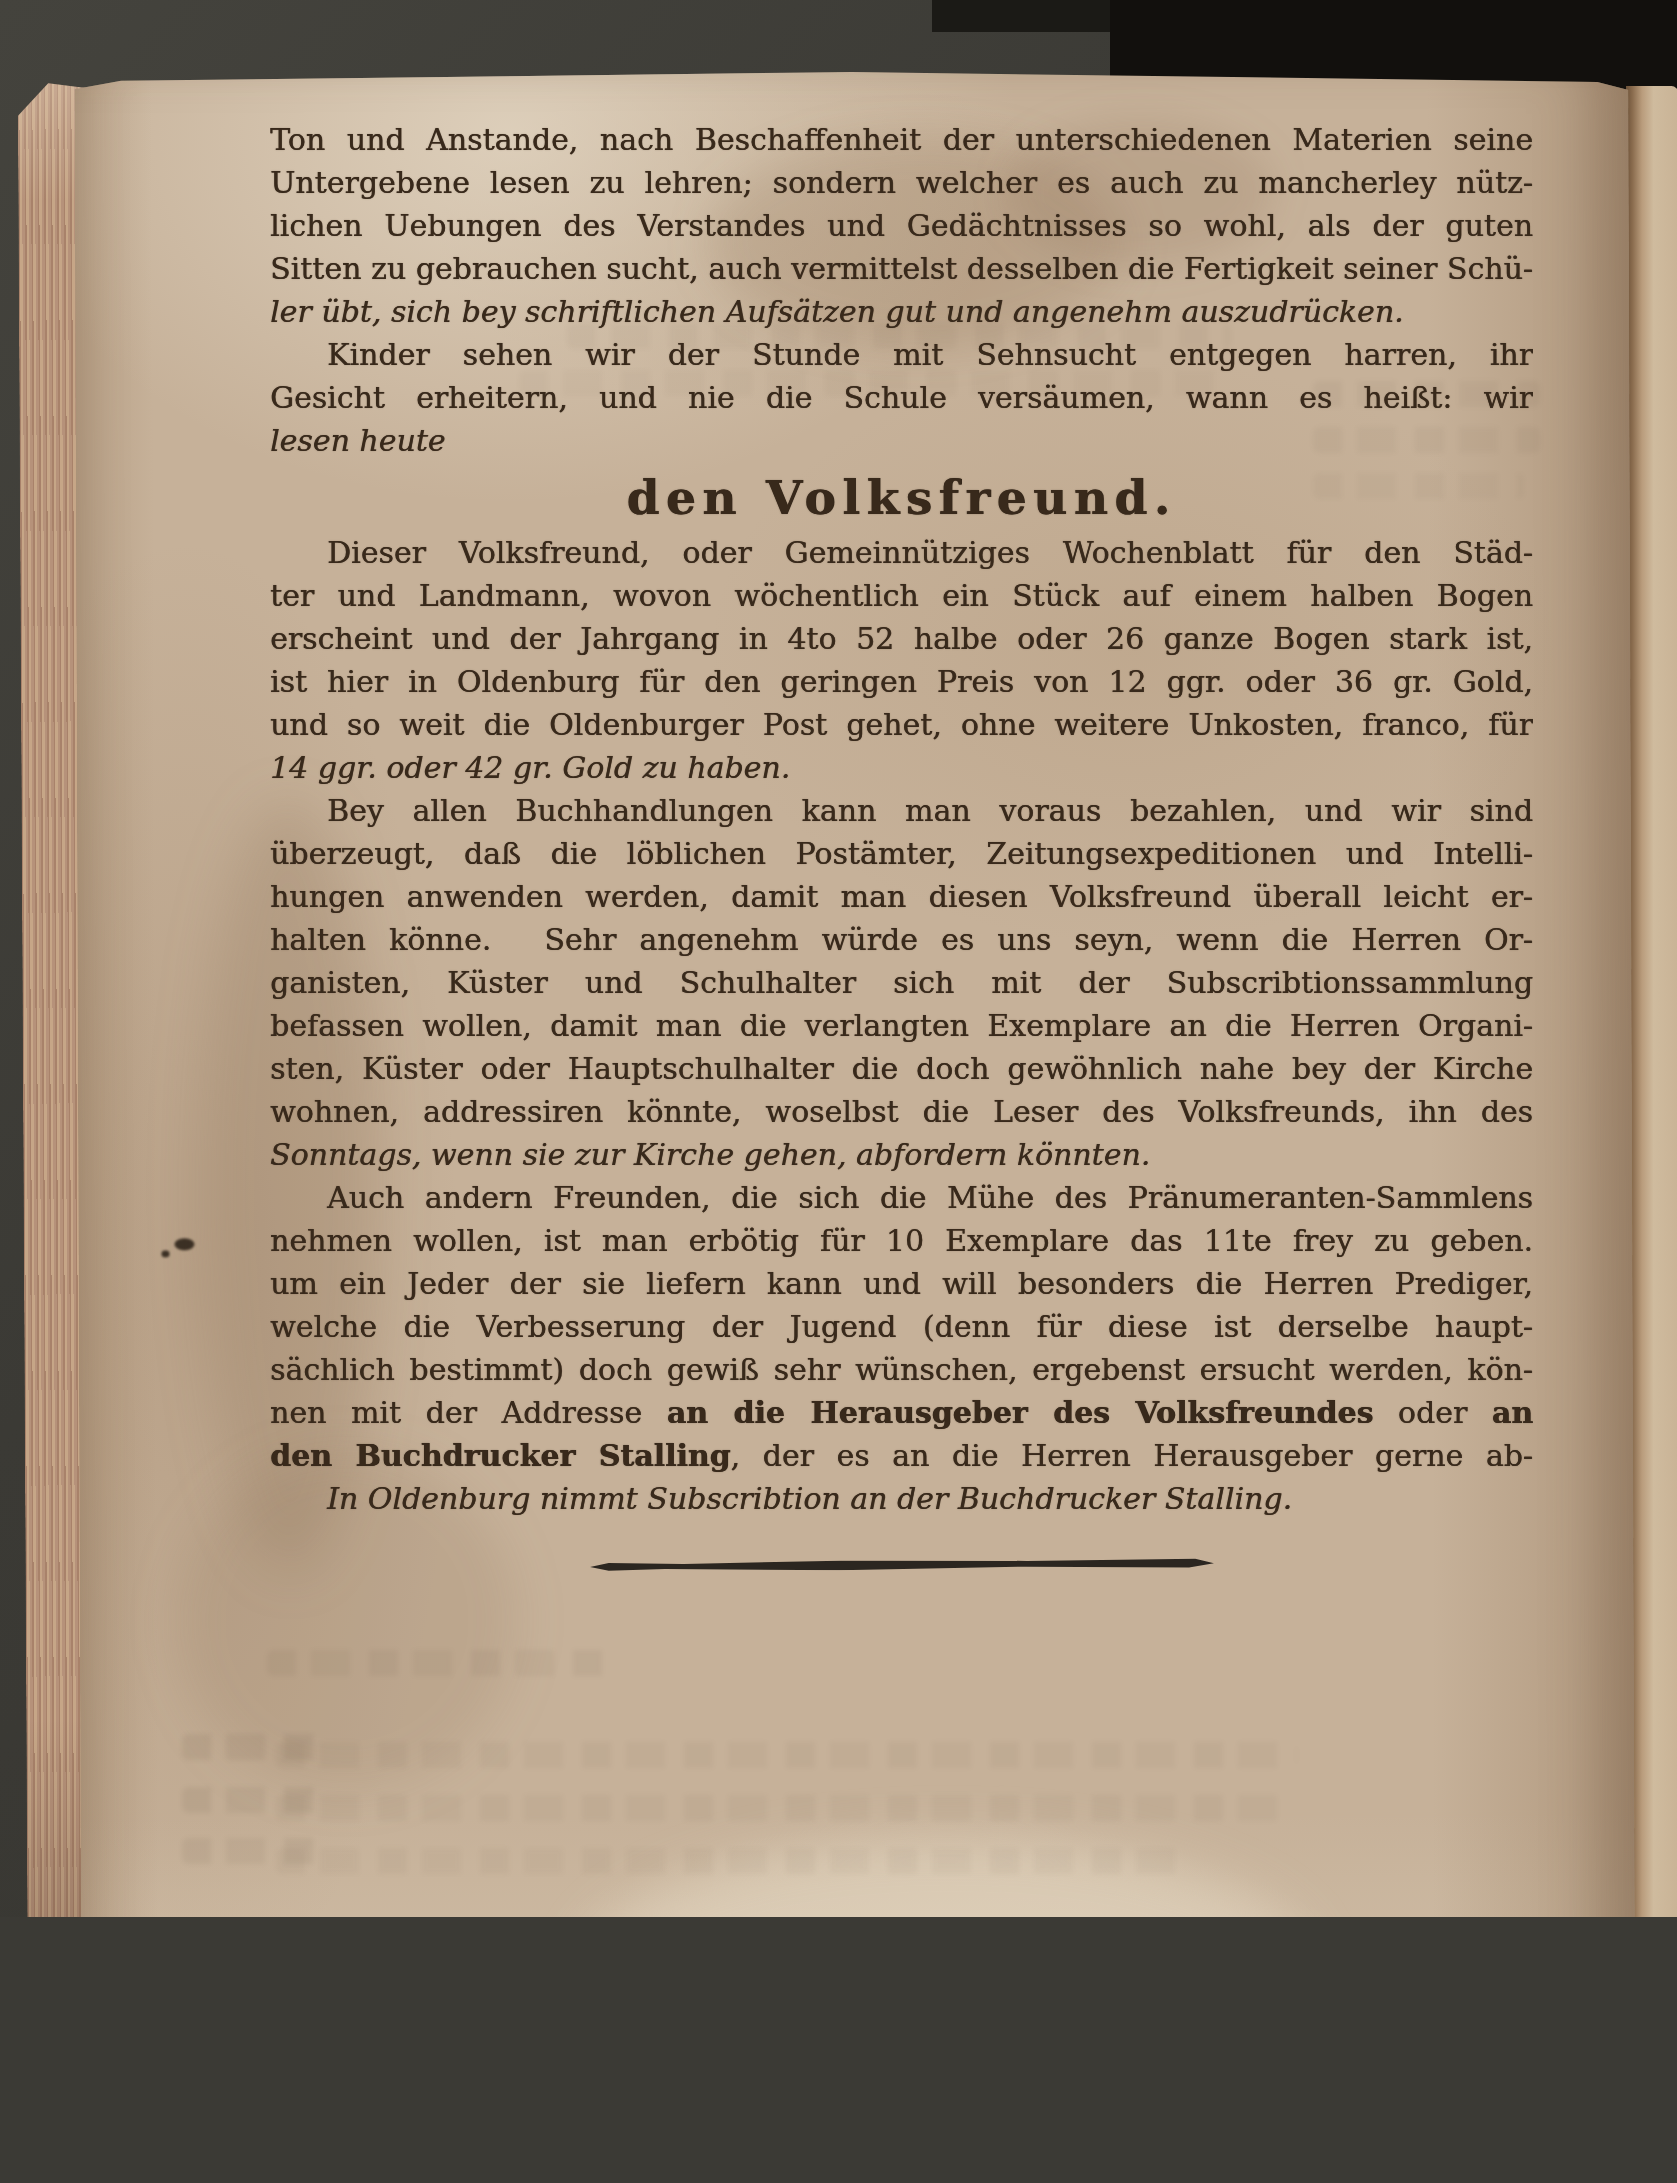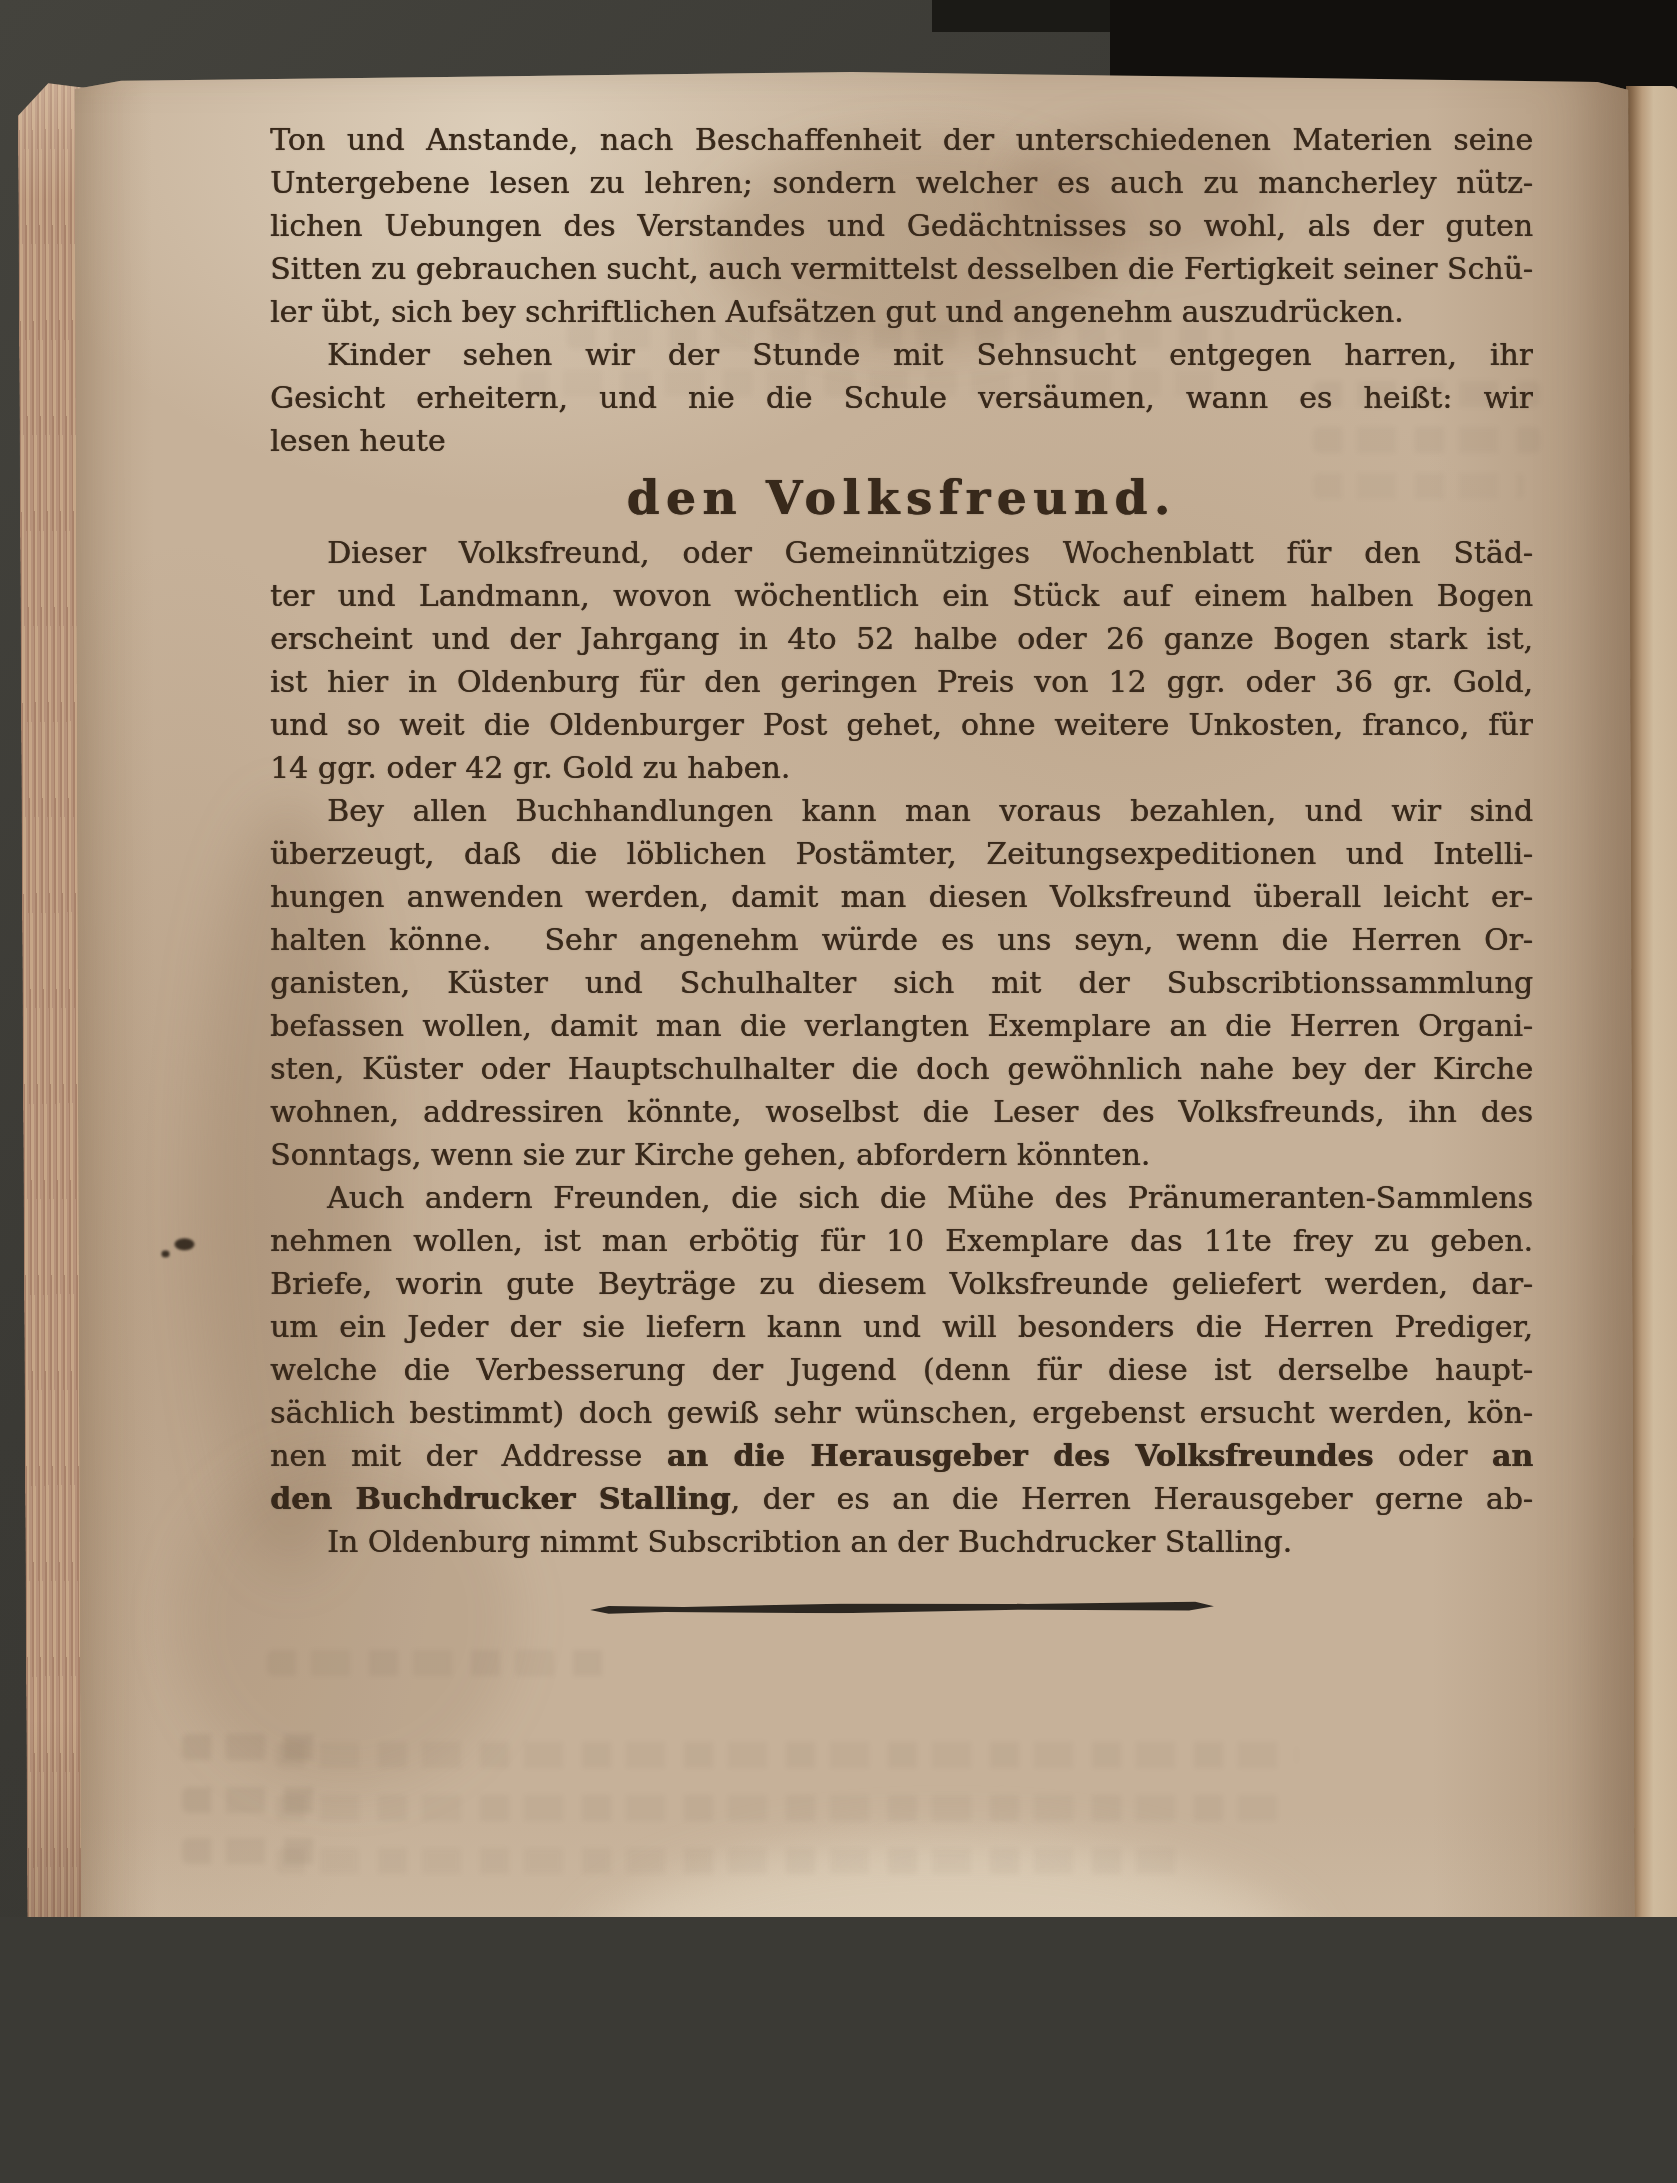--- a/index.html
+++ b/index.html
@@ -34,21 +34,21 @@
       transform:rotate(-0.2deg);}
   
   .next-page{position:absolute;left:1626px;top:86px;width:52px;height:1995px;
       background:linear-gradient(90deg,#6b5138 0px,#8a6c4e 6.5px,#b99c7c 16px,#cfbb9e 27.6px,#c9b396 100%);
       border-radius:0 6.5px 0 0;}
   
   .text-block{position:absolute;left:270px;top:118px;width:1263px;color:#38291b;}
   .line{font-size:30px;height:43px;line-height:43px;overflow:hidden;white-space:nowrap;
         text-align:justify;text-align-last:justify;
         text-shadow:0.4px 0 0 rgba(56,41,27,.85),0 0 1.6px rgba(56,41,27,.30);}
-  .line.end{text-align-last:left;}
+  .line.end{text-align-last:left;font-style:italic;}
   .line.indent{text-indent:57px;}
   .bold{font-weight:bold;text-shadow:0.6px 0 0 rgba(40,28,16,.9),0 0 1.6px rgba(40,28,16,.35);}
   .heading{font-size:47px;line-height:58px;font-weight:bold;text-align:center;
            letter-spacing:6.5px;margin:6.5px 0 4.9px 0;
            text-shadow:0.6px 0 0 rgba(40,28,16,.9),0 0 1.6px rgba(40,28,16,.35);}
   .rule{width:624px;height:12px;margin:39px auto 0 auto;background:#2b2620;
         clip-path:polygon(0% 50%,3% 18%,15% 30%,40% 12%,70% 22%,97% 12%,100% 52%,96% 86%,70% 70%,40% 90%,12% 72%,3% 82%);
         transform:rotate(-0.35deg);filter:blur(0.3px);}
   
   .ghost{position:absolute;height:26px;filter:blur(2.4px);border-radius:6.5px;
@@ -119,21 +119,20 @@
       <div class="line">überzeugt, daß die löblichen Postämter, Zeitungsexpeditionen und Intelli-</div>
       <div class="line">hungen anwenden werden, damit man diesen Volksfreund überall leicht er-</div>
       <div class="line">halten könne.  Sehr angenehm würde es uns seyn, wenn die Herren Or-</div>
       <div class="line">ganisten, Küster und Schulhalter sich mit der Subscribtionssammlung</div>
       <div class="line">befassen wollen, damit man die verlangten Exemplare an die Herren Organi-</div>
       <div class="line">sten, Küster oder Hauptschulhalter die doch gewöhnlich nahe bey der Kirche</div>
       <div class="line">wohnen, addressiren könnte, woselbst die Leser des Volksfreunds, ihn des</div>
       <div class="line end">Sonntags, wenn sie zur Kirche gehen, abfordern könnten.</div>
       <div class="line indent">Auch andern Freunden, die sich die Mühe des Pränumeranten-Sammlens</div>
       <div class="line">nehmen wollen, ist man erbötig für 10 Exemplare das 11te frey zu geben.</div>
-      <div class="line">Briefe, worin gute Beyträge zu diesem Volksfreunde geliefert werden, dar-</div>
       <div class="line">um ein Jeder der sie liefern kann und will besonders die Herren Prediger,</div>
       <div class="line">welche die Verbesserung der Jugend (denn für diese ist derselbe haupt-</div>
       <div class="line">sächlich bestimmt) doch gewiß sehr wünschen, ergebenst ersucht werden, kön-</div>
       <div class="line"><span class="">nen mit der Addresse </span><span class="bold">an die Herausgeber des Volksfreundes</span><span class=""> oder </span><span class="bold">an</span></div>
       <div class="line"><span class="bold">den Buchdrucker Stalling</span><span class="">, der es an die Herren Herausgeber gerne ab-</span></div>
       <div class="line indent end">In Oldenburg nimmt Subscribtion an der Buchdrucker Stalling.</div>
   <div class="rule" id="rule-slot" style="display: block;"></div>
     </div>
 </div>
 

